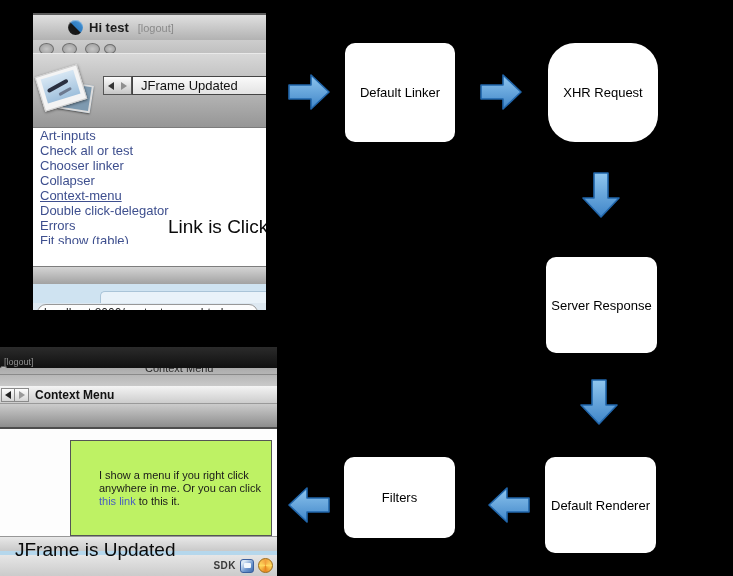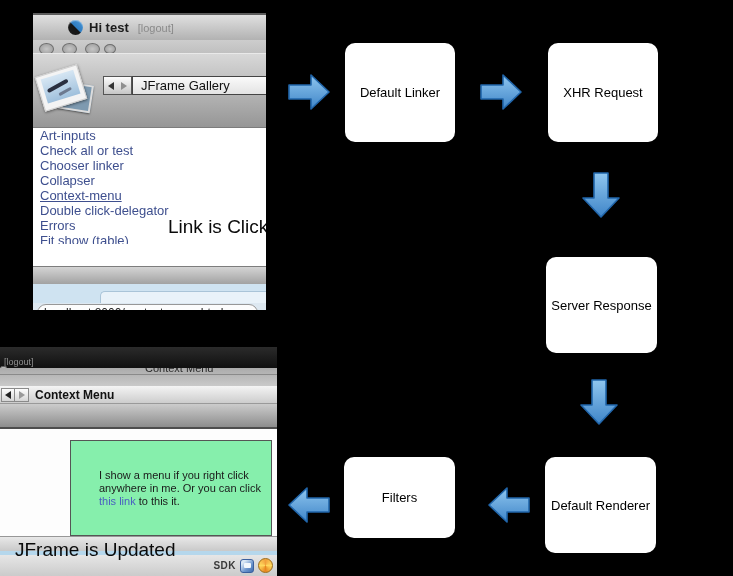--- a/index.html
+++ b/index.html
@@ -7,21 +7,21 @@
   body { font-family:"Liberation Sans", sans-serif; }
   .stage { position:relative; width:733px; height:576px; background:#000; overflow:hidden; }
 
   
   .flow-box {
     position:absolute; background:#fff; border-radius:10px;
     display:flex; align-items:center; justify-content:center;
     font-size:13px; color:#000; 
   }
   #box-default-linker   { left:345px; top:43px;  width:110px; height:99px; }
-  #box-xhr-request      { left:548px; top:43px;  width:110px; height:99px; }
+  #box-xhr-request      { left:548px; top:43px;  width:110px; height:99px;border-radius:27px; }
   #box-server-response  { left:546px; top:257px; width:111px; height:96px; }
   #box-default-renderer { left:545px; top:457px; width:111px; height:96px; }
   #box-filters          { left:344px; top:457px; width:111px; height:81px; }
   .arrow { position:absolute; }
 
   
   .window { position:absolute; overflow:hidden; }
 
   
   #gallery-window { left:33px; top:13px; width:233px; height:297px; background:#fff; }
@@ -95,21 +95,21 @@
     background:linear-gradient(#fdfdfd,#d5d5d5); border:1px solid #8a8a8a;
     display:flex; align-items:center; justify-content:center; }
   #c-back { left:1px; } #c-fwd { left:15px; border-left:none; }
   .c-navbtn .tri-l { border-right-color:#222; }
   .c-navbtn .tri-r { border-left-color:#999; }
   .c-navlabel { position:absolute; left:35px; top:2px; font-size:12px; font-weight:600; color:#111; }
   .c-shadebar { position:absolute; left:0; top:57px; width:100%; height:25px;
     background:linear-gradient(#cccccc,#8d8d8d); border-bottom:2px solid #4d4d4d; }
   .c-whitearea { position:absolute; left:0; top:82px; width:100%; height:107px; background:#fdfdfd; }
   .c-panel { position:absolute; left:70px; top:11px; width:202px; height:96px;
-    background:#86efac; border:1px solid #555; }
+    background:#bef264; border:1px solid #555; }
   .c-panel-text { position:absolute; left:28px; top:28px; font-size:11px; line-height:13px; color:#1a1a1a; }
   .inline-link { color:#4a5fc0; cursor:pointer; }
   .c-silverband { position:absolute; left:0; top:189px; width:100%; height:15px;
     background:linear-gradient(#e8e8e8,#c9c9c9); border-top:1px solid #979797; }
   .c-blueline { position:absolute; left:0; top:204px; width:100%; height:4px; background:#b5d7ec; }
   .c-statusbar { position:absolute; left:0; top:208px; width:100%; height:21px;
     background:linear-gradient(#e6e6e6,#cbcbcb); }
   .c-status-right { position:absolute; right:4px; top:3px; display:flex; align-items:center; gap:4px; }
   .sdk-label { font-size:10px; font-weight:bold; color:#3a3a3a; letter-spacing:.5px; }
   .icon-app { width:14px; height:14px; border-radius:3px;
@@ -155,21 +155,21 @@
               <div class="m2"></div>
             </div>
           </div>
       </div>
       <div class="navbtn" id="g-back">
           <span class="tri-l"></span>
         </div>
       <div class="navbtn" id="g-fwd">
           <span class="tri-r"></span>
         </div>
-      <div class="g-field">JFrame Gallery</div>
+      <div class="g-field">JFrame Updated</div>
     </div>
     <div class="g-content">
 
     <div class="glink">Art-inputs</div>
         <div class="glink">Check all or test</div>
         <div class="glink">Chooser linker</div>
         <div class="glink">Collapser</div>
         <div class="glink underlined">Context-menu</div>
         <div class="glink">Double click-delegator</div>
         <div class="glink">Errors</div>

